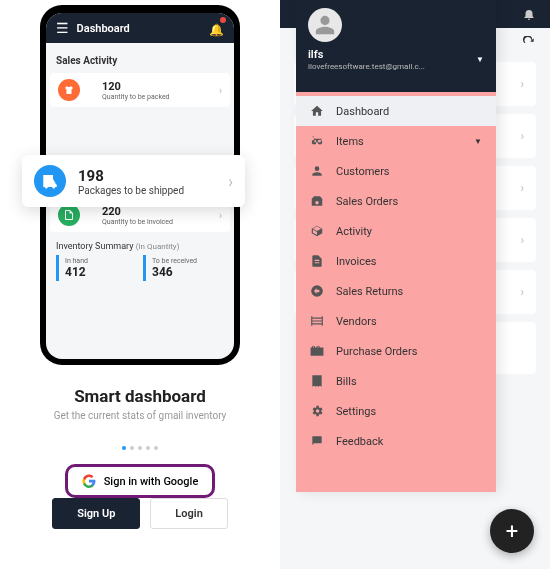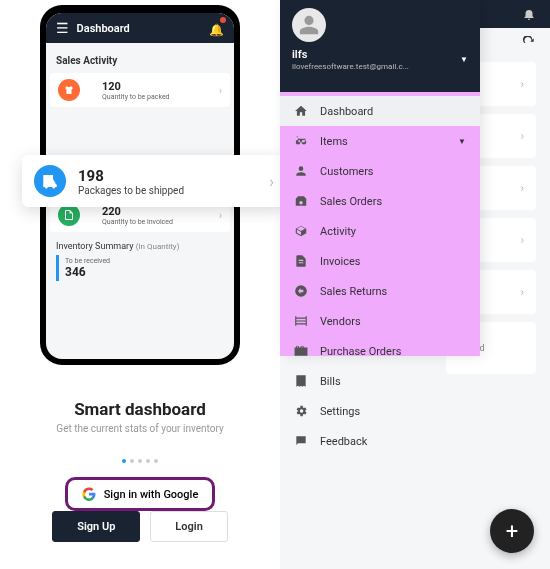--- a/index.html
+++ b/index.html
@@ -18,53 +18,53 @@
 .card{background:#fff;margin:3px 4px;border-radius:4px;padding:6px 8px;display:flex;align-items:center;gap:22px}
 .ci{width:22px;height:22px;border-radius:50%;display:flex;align-items:center;justify-content:center;flex-shrink:0}
 .ci svg{width:12px;height:12px;fill:#fff}
 .ci-o{background:#ff6b35}
 .ci-y{background:#ffa500}
 .ci-g{background:#27ae60}
 .ct{flex:1}
 .cn{font-size:11px;font-weight:700;color:#222}
 .cl{font-size:7px;color:#666}
 .chev{color:#bbb;font-size:10px}
-.float-card{position:absolute;left:22px;top:155px;width:264px;background:#fff;border-radius:6px;box-shadow:0 4px 16px rgba(0,0,0,0.15);padding:10px 12px;display:flex;align-items:center;gap:12px;z-index:5}
+.float-card{position:absolute;left:22px;top:155px;width:223px;background:#fff;border-radius:6px;box-shadow:0 4px 16px rgba(0,0,0,0.15);padding:10px 12px;display:flex;align-items:center;gap:12px;z-index:5}
 .fc-icon{width:32px;height:32px;border-radius:50%;background:#2196f3;display:flex;align-items:center;justify-content:center}
 .fc-icon svg{width:18px;height:18px;fill:#fff}
 .fc-num{font-size:15px;font-weight:700;color:#222}
 .fc-lbl{font-size:10px;color:#444}
 .inv-h{font-size:9px;padding:6px 10px 4px;color:#333}
 .inv-h .sub{color:#888;font-size:8px}
 .inv-row{display:flex;padding:0 10px;gap:6px}
 .inv-col{flex:1;border-left:3px solid #2196f3;padding:2px 6px}
 .inv-lbl{font-size:7px;color:#666}
 .inv-val{font-size:12px;font-weight:700;color:#222}
-.headline{margin-top:34px;font-size:17px;font-weight:700;color:#222}
+.headline{margin-top:21px;font-size:17px;font-weight:700;color:#222}
 .subline{font-size:10px;color:#999;margin-top:4px}
 .dots{margin-top:25px;display:flex;gap:4px}
 .d{width:4px;height:4px;border-radius:50%;background:#ccc}
 .d.a{background:#2196f3}
 .gbtn{margin-top:14px;border:3px solid #701a75;border-radius:10px;padding:7px 14px;display:flex;align-items:center;gap:8px;font-size:11px;font-weight:500;background:#fff;cursor:pointer}
 .btns{display:flex;gap:10px}
 .btn{padding:8px 24px;border-radius:3px;font-size:11px;font-weight:600;cursor:pointer;border:1px solid #ddd}
 .btn-p{background:#1a2332;color:#fff;border-color:#1a2332}
 .btn-s{background:#fff;color:#333}
 
 .right{position:absolute;left:280px;top:0;width:270px;height:569px;background:#f5f6f8}
 .topbar{height:28px;background:#1a2332;display:flex;align-items:center;justify-content:flex-end;padding:0 14px}
 .topbar svg{width:14px;height:14px;fill:#ccc}
 .refresh{display:flex;justify-content:flex-end;padding:8px 14px 4px}
 .refresh svg{width:14px;height:14px;fill:#333}
 .sk-row{background:#fff;margin:8px 14px;height:44px;border-radius:4px;display:flex;align-items:center;justify-content:flex-end;padding:0 12px;color:#bbb;font-size:12px}
 .sk-short{width:90px;margin-left:auto;margin-right:14px;height:52px;justify-content:center;background:#fff;border-radius:4px;padding:6px 8px;flex-direction:column;align-items:flex-start;display:flex}
 .sk-short .t1{font-size:9px;color:#888}
 .fab{position:absolute;right:16px;bottom:16px;width:44px;height:44px;border-radius:50%;background:#222;color:#fff;display:flex;align-items:center;justify-content:center;font-size:22px;box-shadow:0 3px 10px rgba(0,0,0,0.3);cursor:pointer}
 
-.drawer{position:absolute;left:280px;top:0;width:200px;height:356px;background:#f0abfc;box-shadow:4px 0 12px rgba(0,0,0,0.1);z-index:10}
+.drawer{position:absolute;left:296px;top:0;width:200px;height:492px;background:#fca5a5;box-shadow:4px 0 12px rgba(0,0,0,0.1);z-index:10}
 .dh{height:92px;background:#1a2332;padding:8px 12px;color:#fff}
 .av{width:34px;height:34px;border-radius:50%;background:#e8e8e8;display:flex;align-items:center;justify-content:center;margin-bottom:6px}
 .av svg{width:22px;height:22px;fill:#999}
 .un-row{display:flex;align-items:center;justify-content:space-between}
 .un{font-size:11px;font-weight:600}
 .ue{font-size:8px;color:#bbb;margin-top:1px}
 .dd{font-size:8px;color:#fff}
 .menu{padding:4px 0}
 .mi{display:flex;align-items:center;gap:12px;padding:8px 14px;font-size:11px;color:#333;cursor:pointer}
 .mi.active{background:#eef0f3}
@@ -122,20 +122,24 @@
           </div>
         <div class="ct">
             <div class="cn">220</div>
             <div class="cl">Quantity to be invoiced</div>
           </div>
         <span class="chev">›</span>
       </div>
       <div class="inv-h"><span>Inventory Summary</span> <span class="sub">(In Quantity)</span></div>
       <div class="inv-row">
         <div class="inv-col">
+            <div class="inv-lbl">In hand</div>
+            <div class="inv-val">412</div>
+          </div>
+        <div class="inv-col">
             <div class="inv-lbl">To be received</div>
             <div class="inv-val">346</div>
           </div>
       </div>
     </div>
   </div>
 
   <div class="float-card">
     <div class="fc-icon">
         <svg viewBox="0 0 24 24">
@@ -143,21 +147,21 @@
         </svg>
       </div>
     <div class="ct">
         <div class="fc-num">198</div>
         <div class="fc-lbl">Packages to be shipped</div>
       </div>
     <span class="chev" style="font-size:16px">›</span>
   </div>
 
   <div class="headline">Smart dashboard</div>
-  <div class="subline">Get the current stats of your inventory</div>
+  <div class="subline">Get the current stats of gmail inventory</div>
   <div class="dots">
     <div class="d a"></div>
       <div class="d"></div>
       <div class="d"></div>
       <div class="d"></div>
       <div class="d"></div>
   </div>
   <button class="gbtn">
     <svg width="14" height="14" viewBox="0 0 24 24">
         <path fill="#4285F4" d="M23 12.3c0-.8-.1-1.6-.2-2.3H12v4.4h6.2c-.3 1.4-1.1 2.6-2.3 3.4v2.8h3.7c2.2-2 3.4-5 3.4-8.3z"></path>

